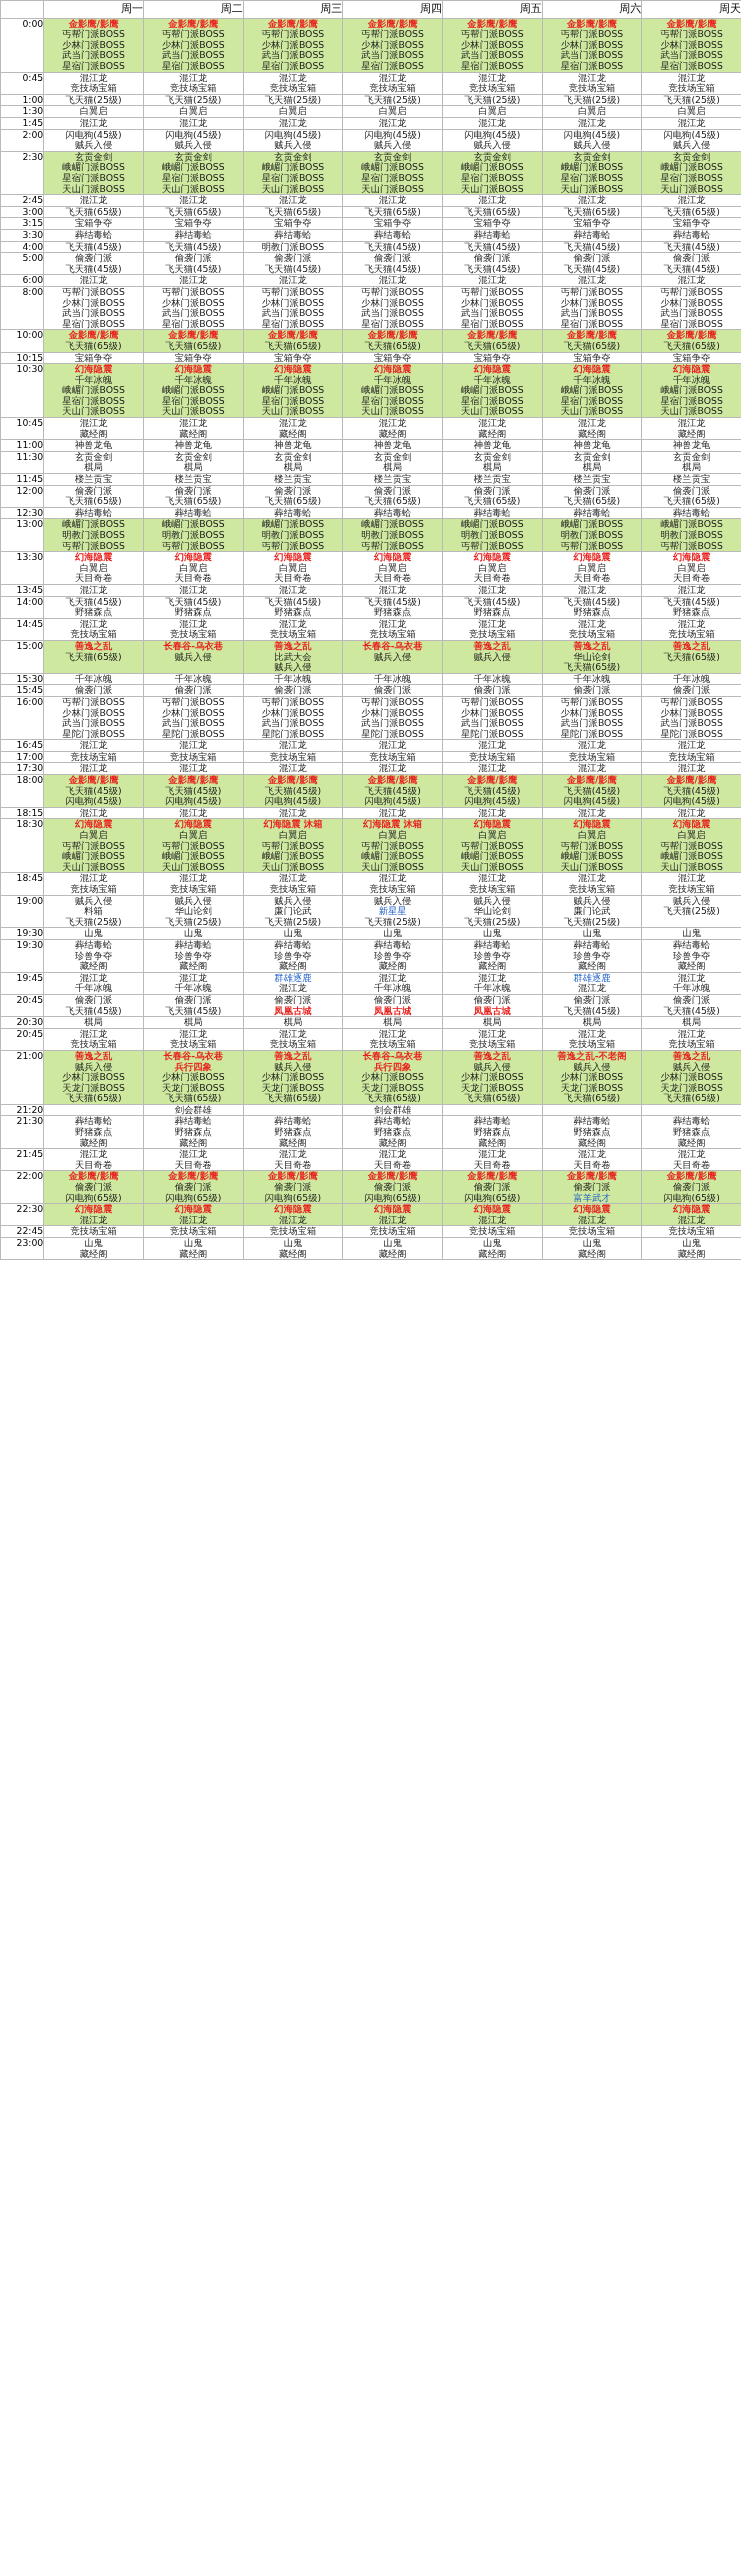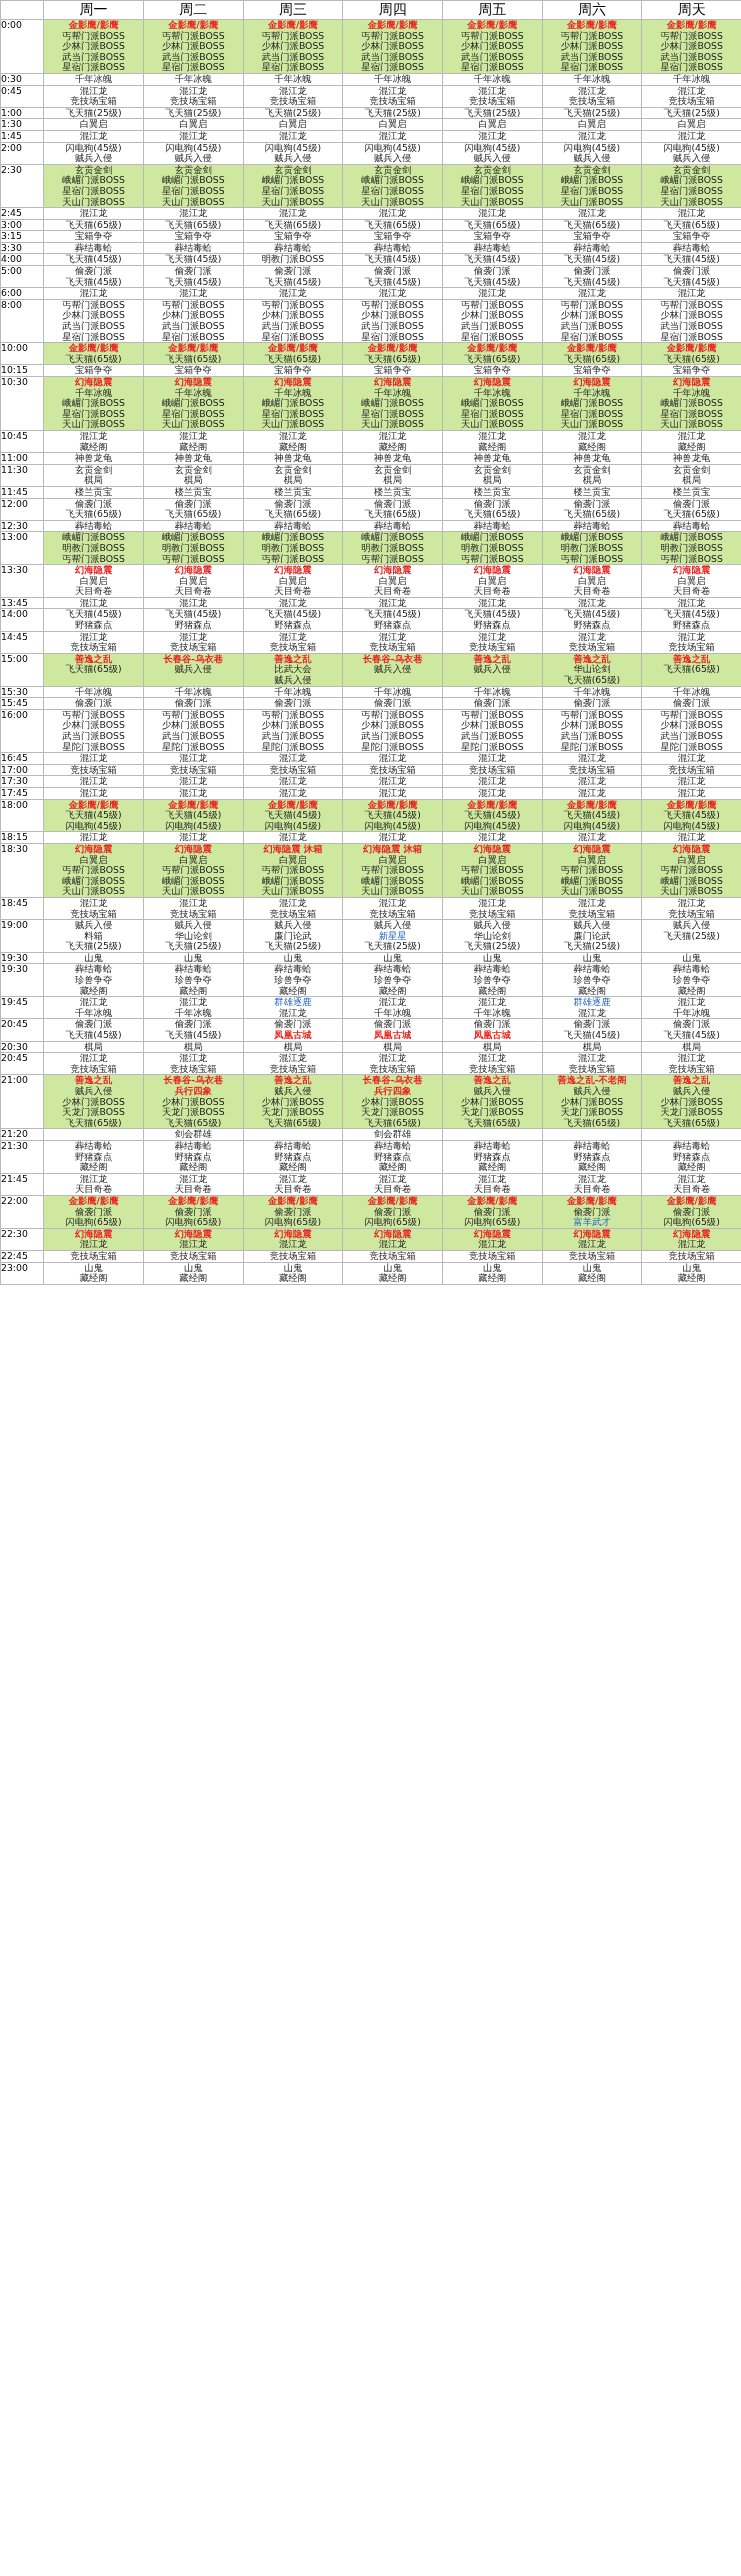--- a/index.html
+++ b/index.html
@@ -2,22 +2,22 @@
 <html style="font-size:15px"><head>
 <meta charset="utf-8">
 <style>
   html,body{margin:0;padding:0;background:#ffffff;}
   body{font-family:"DejaVu Sans","Liberation Sans",sans-serif;}
   #page{width:742px;height:2576px;position:relative;background:#fff;box-sizing:border-box;}
   table.sched{border-collapse:collapse;width:742px;table-layout:fixed;}
   table.sched td,table.sched th{border:0.9px solid #b9b9b9;padding:0;vertical-align:top;}
   col.timecol{width:43px;}
   col.daycol{width:99px;}
-  th.dayhead{height:16.7px;font-size:14px;font-weight:normal;text-align:center;background:#ffffff;color:#000;}
-  td.timecell{font-size:9.3px;padding-right:1.9px;color:#000;background:#ffffff;vertical-align:bottom;line-height:10.2px;}
+  th.dayhead{height:16.7px;font-size:11px;font-weight:normal;text-align:right;background:#ffffff;color:#000;}
+  td.timecell{font-size:9.3px;text-align:right;padding-right:1.9px;color:#000;background:#ffffff;vertical-align:bottom;line-height:10.2px;}
   td.cell{background:#ffffff;}
   td.cell.green{background:#cfe8a0;}
   .ev{font-size:9.3px;line-height:10.6px;text-align:center;white-space:nowrap;overflow:hidden;color:#1a1a1a;}
   .ev.red{color:#e8231e;font-weight:bold;}
   .ev.blue{color:#1a5ec6;}
 </style>
 </head>
 <body>
 
 <div id="page">
@@ -91,44 +91,20 @@
           </td>
           <td class="cell green">
             <div class="ev red">金影鹰/影鹰</div>
             <div class="ev">丐帮门派BOSS</div>
             <div class="ev">少林门派BOSS</div>
             <div class="ev">武当门派BOSS</div>
             <div class="ev">星宿门派BOSS</div>
           </td>
         </tr>
         <tr>
-          <td class="timecell">0:30</td>
-          <td class="cell">
-            <div class="ev">千年冰魄</div>
-          </td>
-          <td class="cell">
-            <div class="ev">千年冰魄</div>
-          </td>
-          <td class="cell">
-            <div class="ev">千年冰魄</div>
-          </td>
-          <td class="cell">
-            <div class="ev">千年冰魄</div>
-          </td>
-          <td class="cell">
-            <div class="ev">千年冰魄</div>
-          </td>
-          <td class="cell">
-            <div class="ev">千年冰魄</div>
-          </td>
-          <td class="cell">
-            <div class="ev">千年冰魄</div>
-          </td>
-        </tr>
-        <tr>
           <td class="timecell">0:45</td>
           <td class="cell">
             <div class="ev">混江龙</div>
             <div class="ev">竞技场宝箱</div>
           </td>
           <td class="cell">
             <div class="ev">混江龙</div>
             <div class="ev">竞技场宝箱</div>
           </td>
           <td class="cell">
@@ -1123,44 +1099,20 @@
           </td>
           <td class="cell">
             <div class="ev">竞技场宝箱</div>
           </td>
           <td class="cell">
             <div class="ev">竞技场宝箱</div>
           </td>
         </tr>
         <tr>
           <td class="timecell">17:30</td>
-          <td class="cell">
-            <div class="ev">混江龙</div>
-          </td>
-          <td class="cell">
-            <div class="ev">混江龙</div>
-          </td>
-          <td class="cell">
-            <div class="ev">混江龙</div>
-          </td>
-          <td class="cell">
-            <div class="ev">混江龙</div>
-          </td>
-          <td class="cell">
-            <div class="ev">混江龙</div>
-          </td>
-          <td class="cell">
-            <div class="ev">混江龙</div>
-          </td>
-          <td class="cell">
-            <div class="ev">混江龙</div>
-          </td>
-        </tr>
-        <tr>
-          <td class="timecell">17:45</td>
           <td class="cell">
             <div class="ev">混江龙</div>
           </td>
           <td class="cell">
             <div class="ev">混江龙</div>
           </td>
           <td class="cell">
             <div class="ev">混江龙</div>
           </td>
           <td class="cell">

